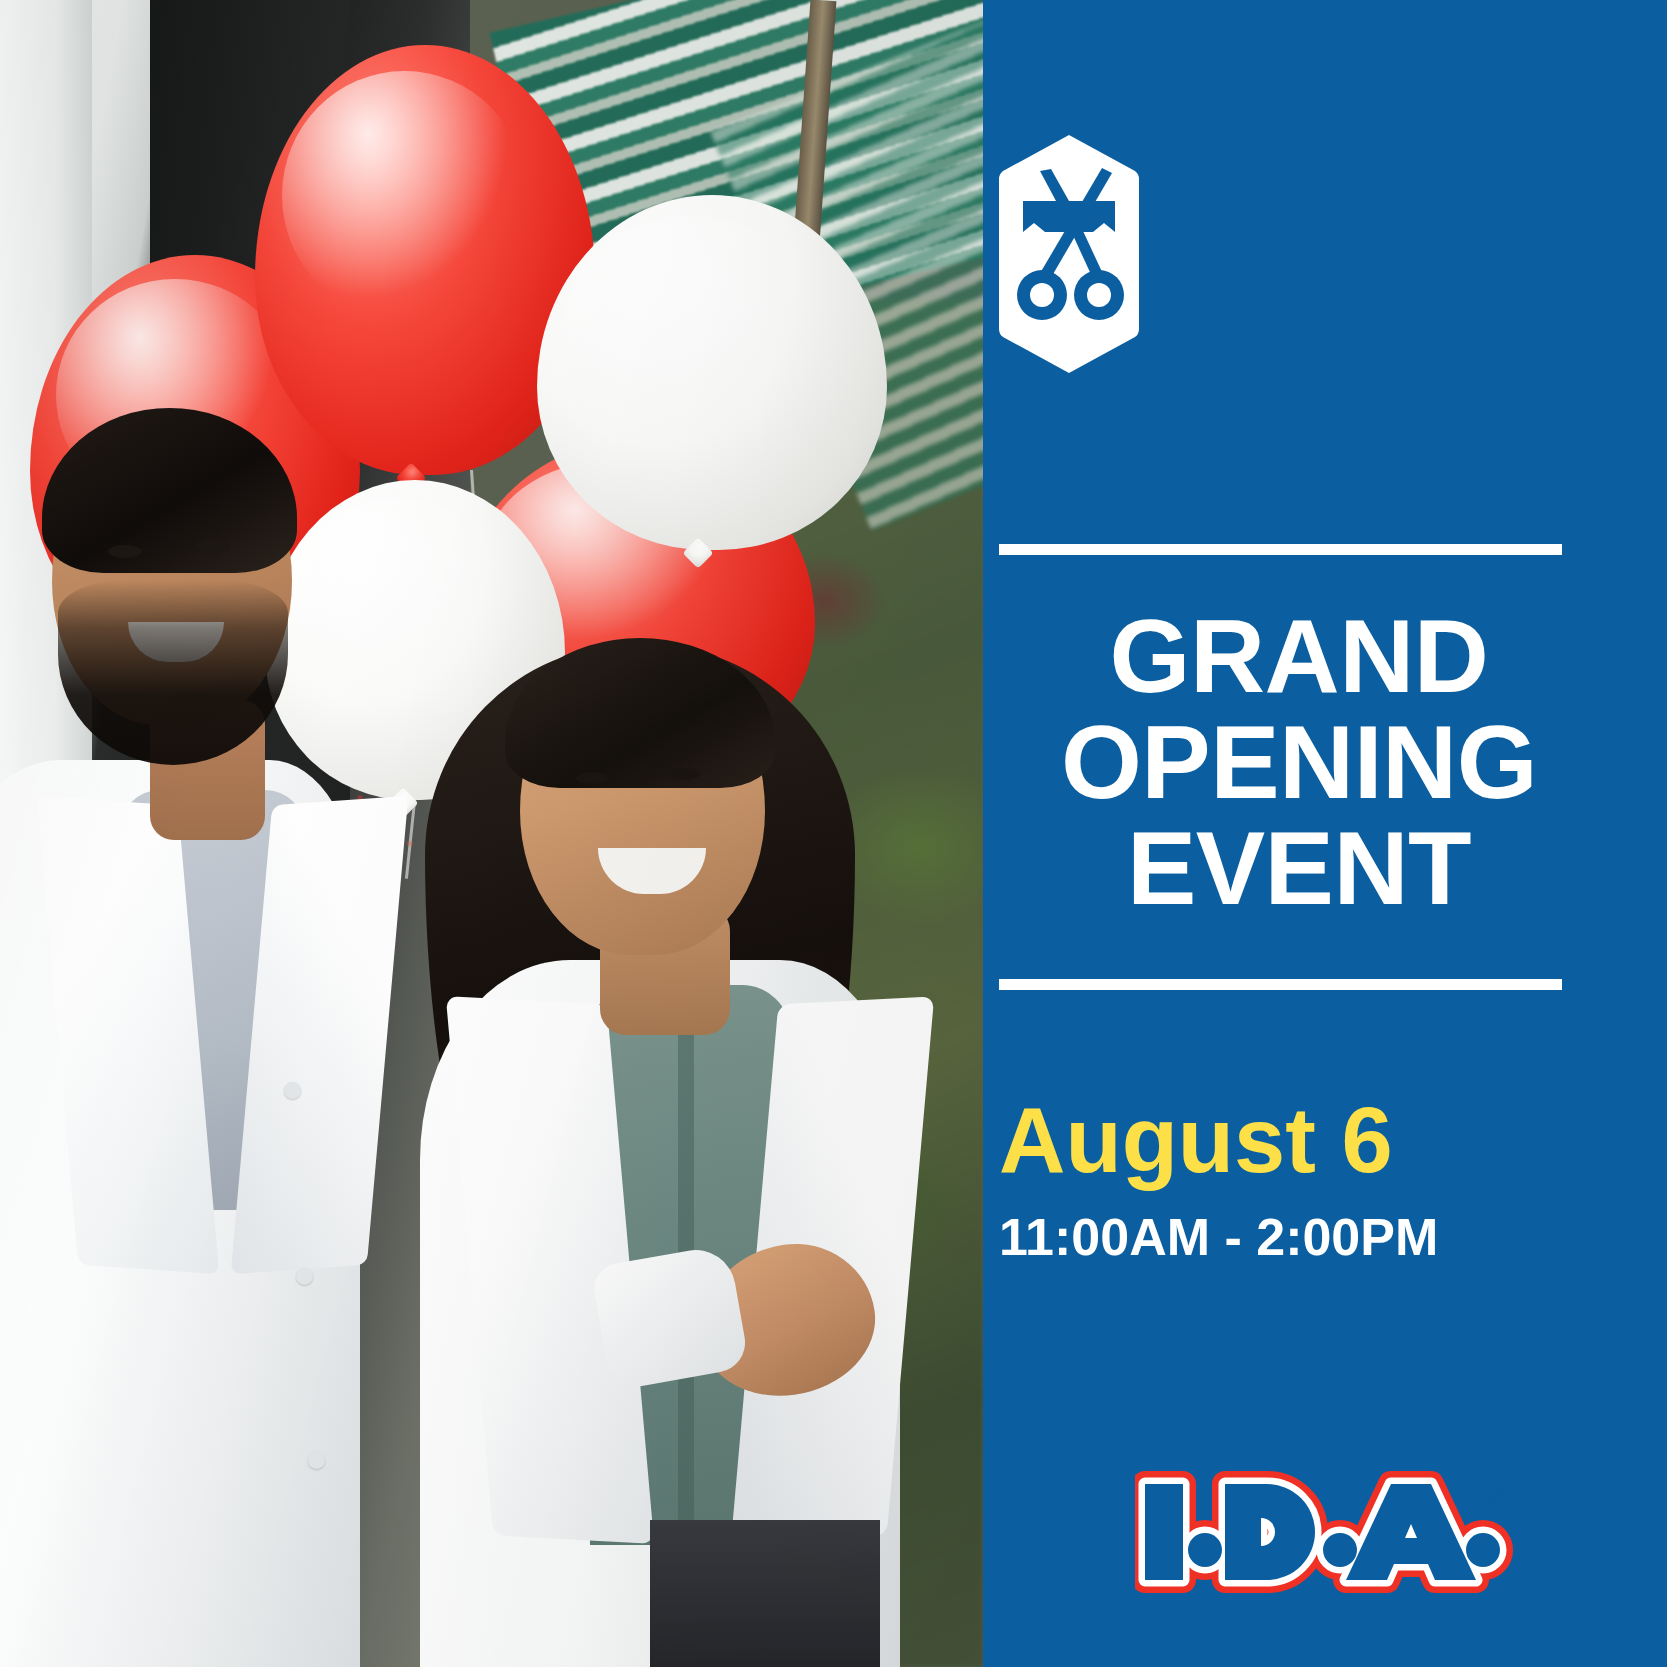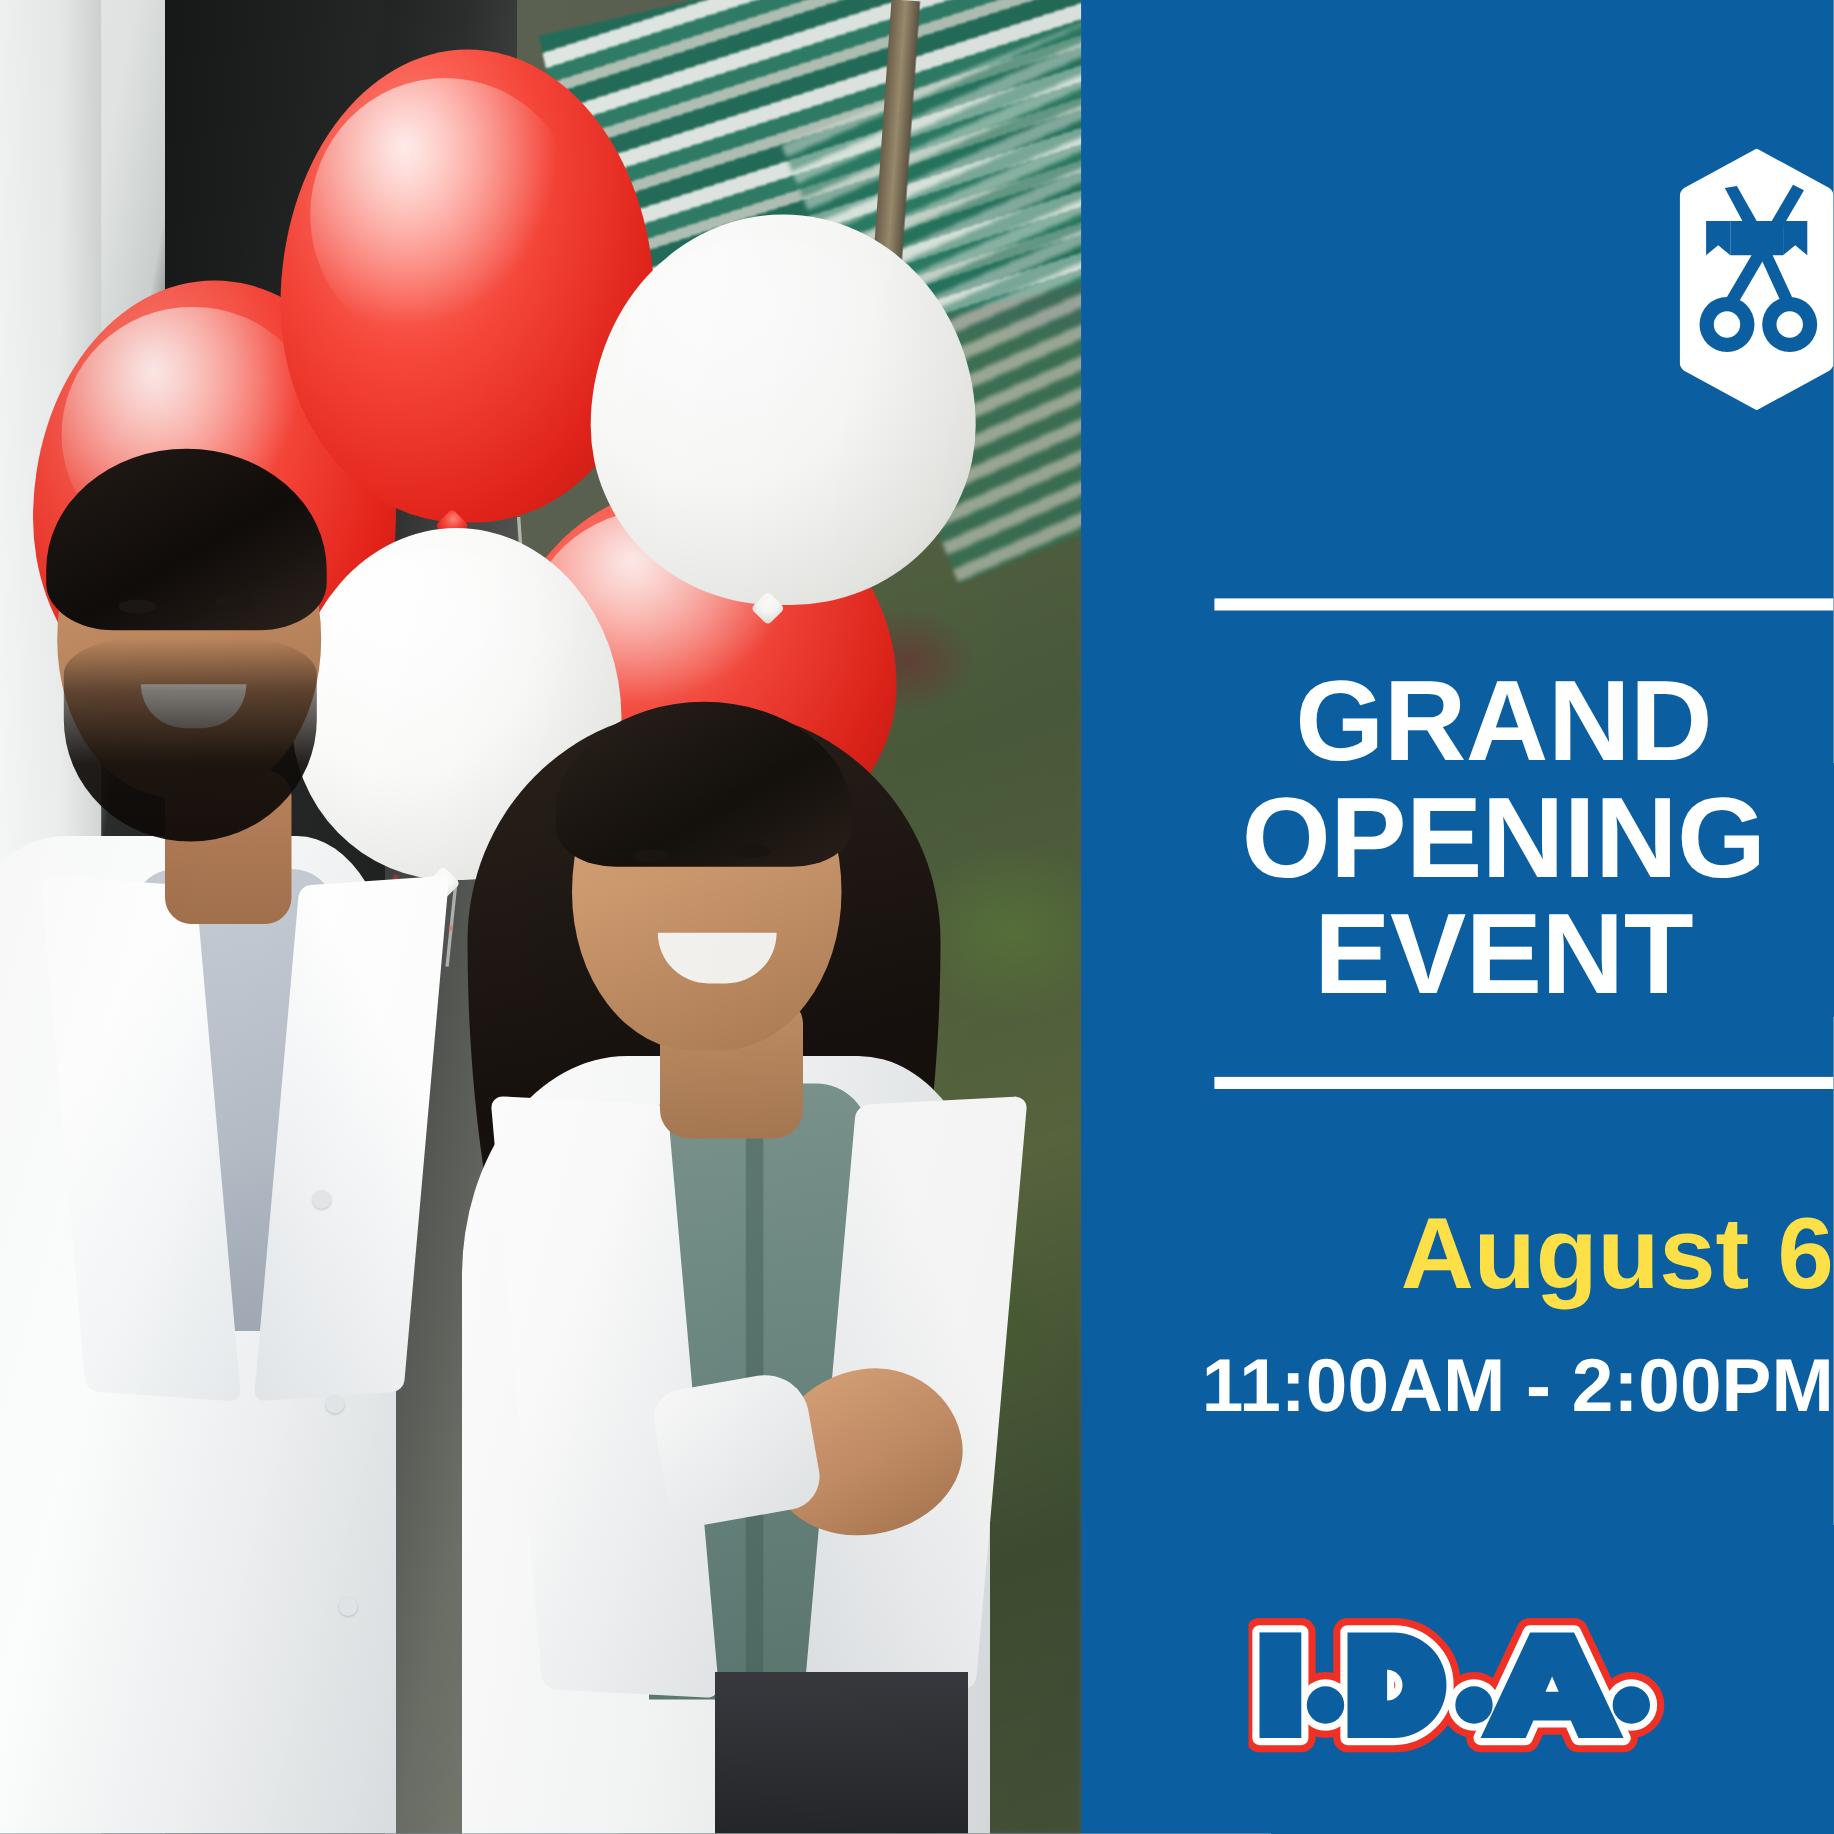--- a/index.html
+++ b/index.html
@@ -345,21 +345,22 @@
   }
 
   
   .info-panel {
     position: relative;
     flex: 1 1 auto;
     height: 1667px;
     background: #0b5fa0;
     display: flex;
     flex-direction: column;
-    align-items: flex-end;
+    align-items: flex-start;
+    padding-left: 16px;
   }
 
   .badge-wrap {
     margin-top: 135px;
     width: 140px;
     height: 238px;
   }
   .badge-wrap svg { display: block; width: 100%; height: 100%; }
 
   .rule {
@@ -391,24 +392,24 @@
     font-size: 92px;
     line-height: 1;
     text-align: center;
     margin-top: 104px;
   }
 
   .time {
     color: #ffffff;
     font-family: "Liberation Sans", sans-serif;
     font-weight: bold;
-    font-size: 68px;
+    font-size: 52px;
     line-height: 1;
     text-align: center;
-    margin-top: 40px;
+    margin-top: 25px;
   }
 
   
   .logo-wrap {
     position: absolute;
     left: 50%;
     transform: translateX(-50%);
     top: 1468px;
     width: 380px;
     height: 130px;

